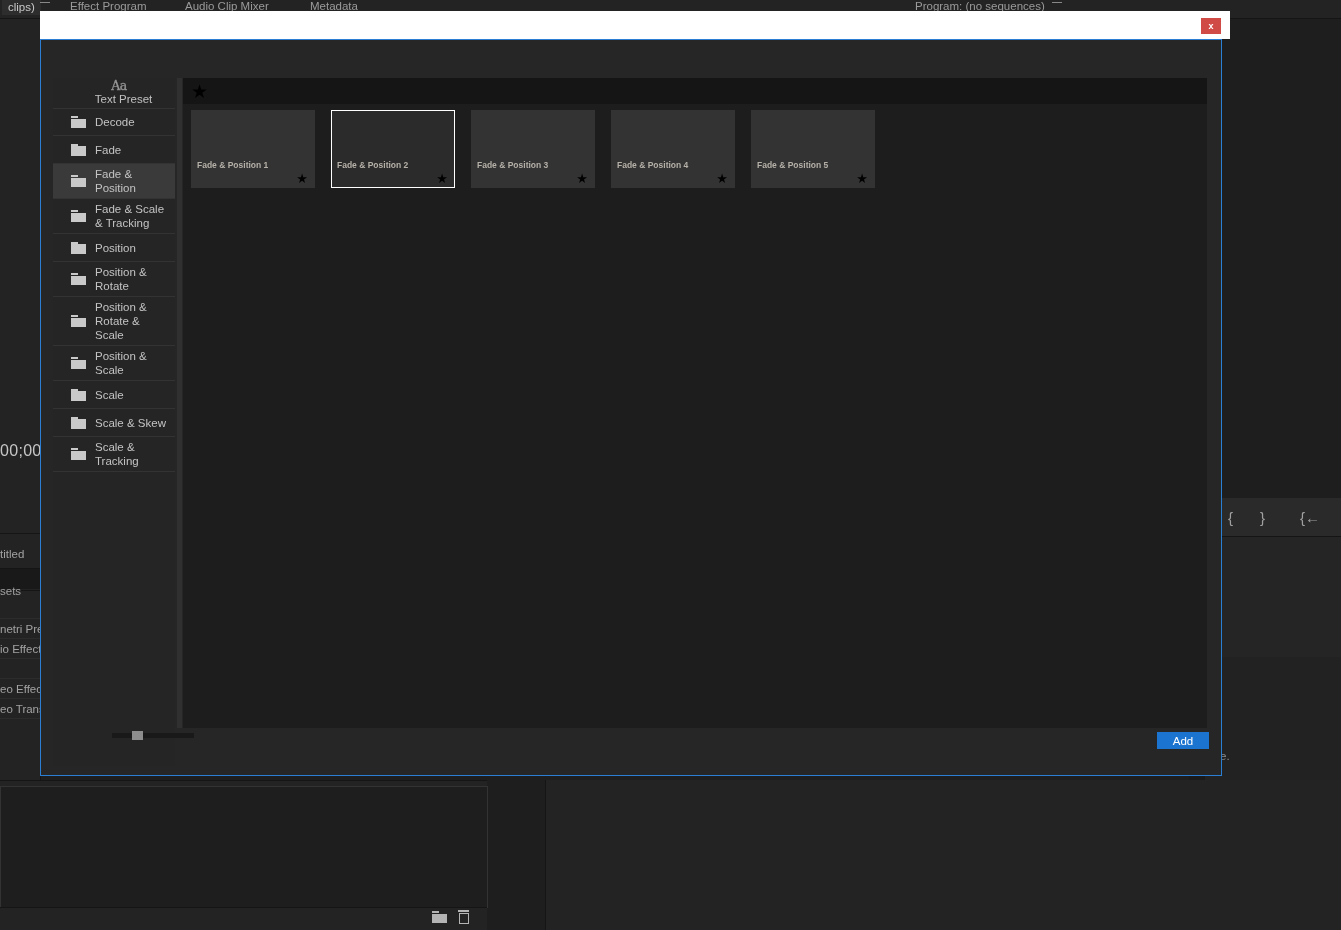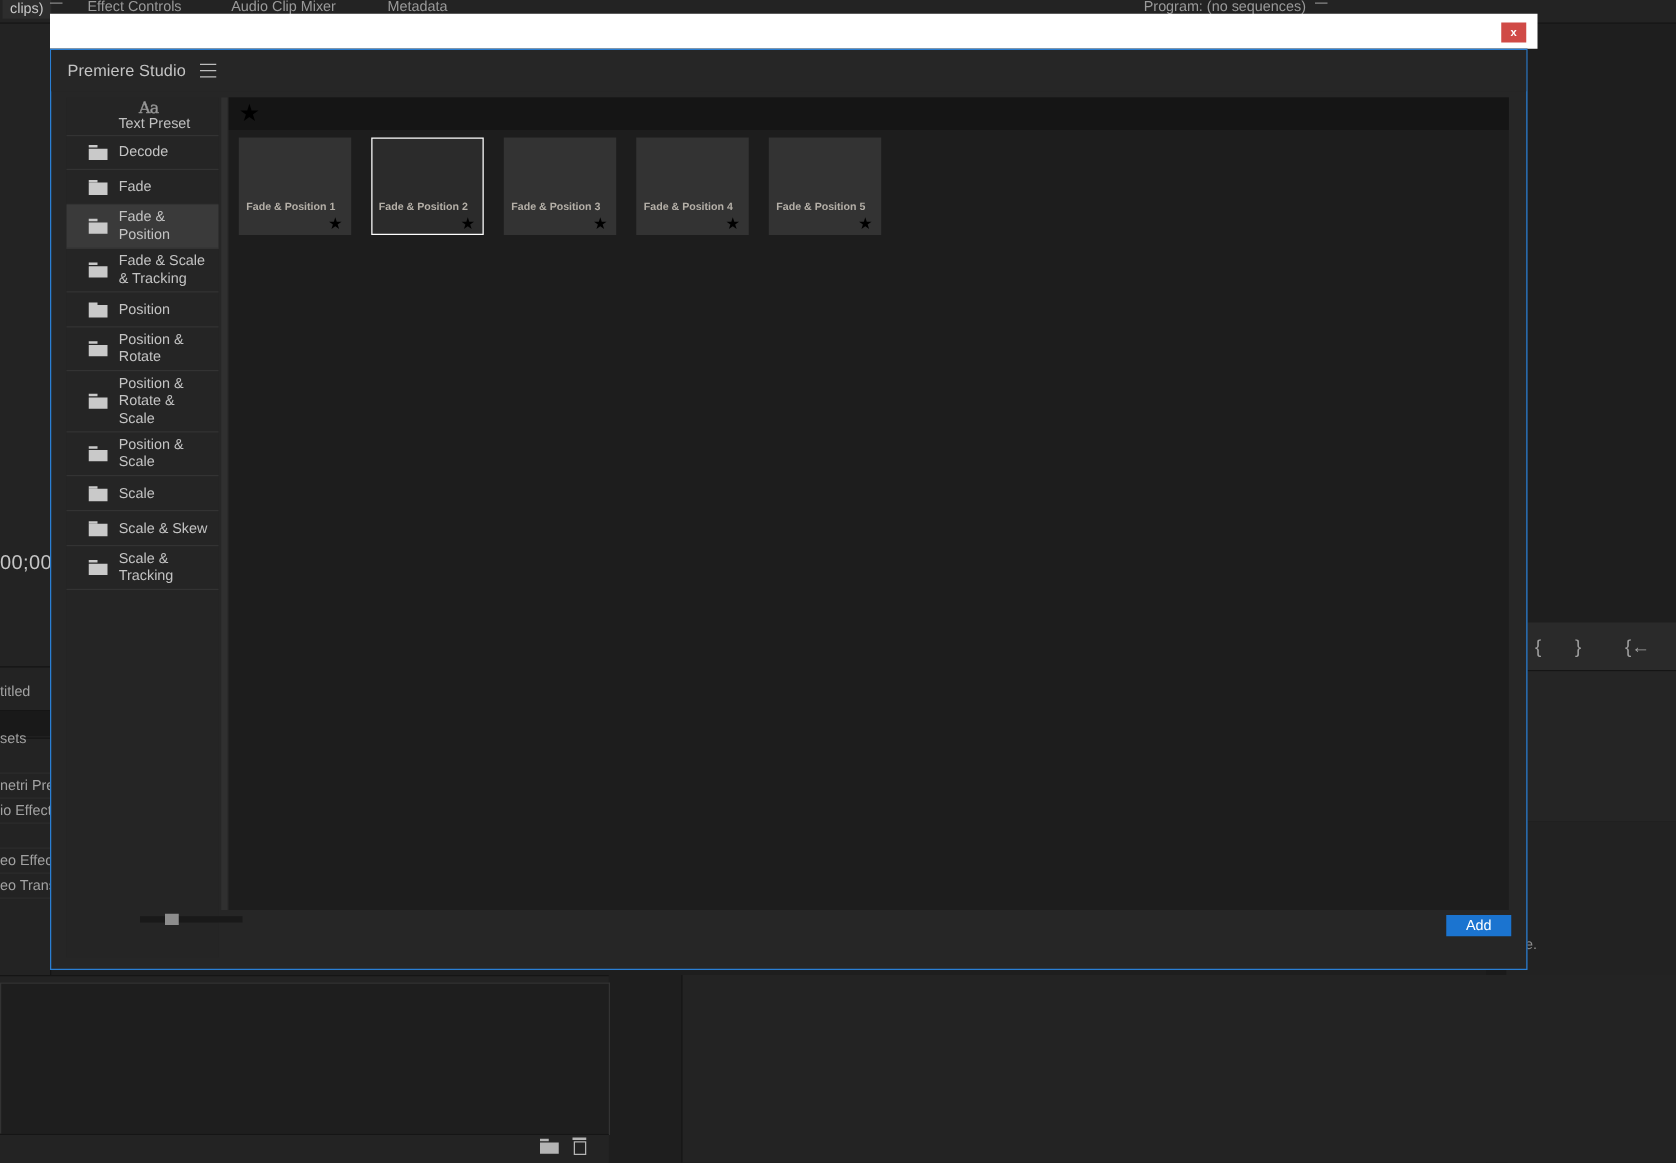--- a/index.html
+++ b/index.html
@@ -201,21 +201,21 @@
     display:flex; align-items:center;
   }
   #banner-star {
     margin-left: 8px; font-size: 19px; color: #000000; line-height: 1;
   }
   #thumb-grid {
     position: absolute; left: 8px; top: 32px; right: 8px;
     display: flex; flex-wrap: wrap; gap: 16px;
   }
   .thumb {
-    width: 90px; height: 78px;
+    width: 124px; height: 78px;
     background: #333333;
     position: relative;
     box-sizing: border-box;
     border: 1px solid transparent;
     cursor: pointer;
   }
   .thumb.selected {
     background: #2b2b2b;
     border: 1px solid #ffffff;
   }
@@ -251,21 +251,21 @@
     cursor: pointer;
   }
 </style>
 </head>
 <body>
 
 <div id="bg-app">
 
   <div class="bg-tabbar"></div>
   <div class="bg-tab active" style="left:2px;">clips)</div>
-  <div class="bg-tab" style="left:70px;">Effect Controls</div>
+  <div class="bg-tab" style="left:70px;">Effect Program</div>
   <div class="bg-tab" style="left:185px;text-align:center;">Audio Clip Mixer</div>
   <div class="bg-tab" style="left:310px;">Metadata</div>
   <div class="bg-tab" style="left:915px;">Program: (no sequences)</div>
   <div style="position:absolute;left:40px;top:2px;width:10px;height:1px;background:#888;"></div>
   <div style="position:absolute;left:1052px;top:2px;width:10px;height:1px;background:#888;"></div>
 
   <div class="bg-panel-left"></div>
   <div class="bg-right-strip"></div>
 
   <div class="bg-timecode">00;00</div>
@@ -309,28 +309,20 @@
   </div>
   <div class="bg-panel-mid"></div>
   <div class="bg-panel-right-tl"></div>
 </div>
 
 <div id="win-title-strip"></div>
 <div id="win-close">x</div>
 
 <div id="modal">
 
-  <div id="modal-header">
-    <span id="modal-title">Premiere Studio</span>
-    <span id="hamburger">
-      <span></span>
-        <span></span>
-        <span></span>
-    </span>
-  </div>
 
   <div id="sidebar">
     <div id="sidebar-head">
       <span class="aa-icon">Aa</span>
       <span id="sidebar-head-label">Text Preset</span>
     </div>
     <div id="preset-list">
       <div class="preset-item">
         <span class="folder-icon"></span>
         <span class="preset-label">Decode</span>

